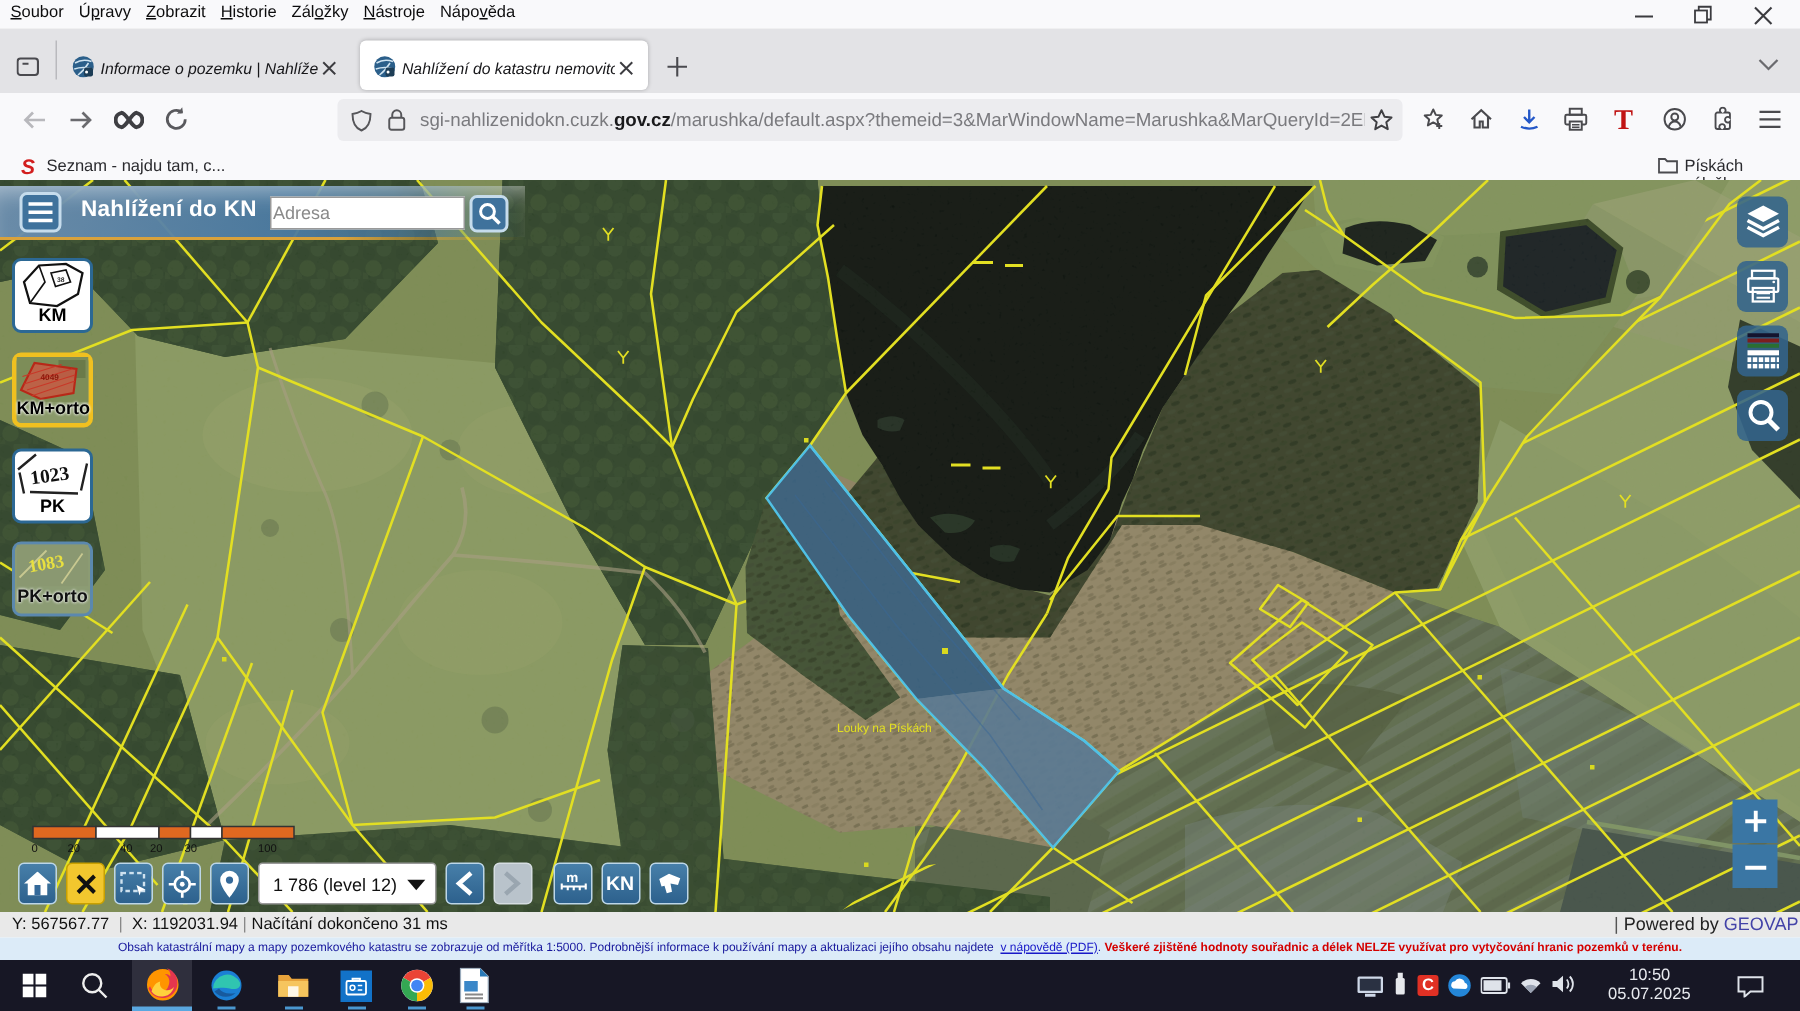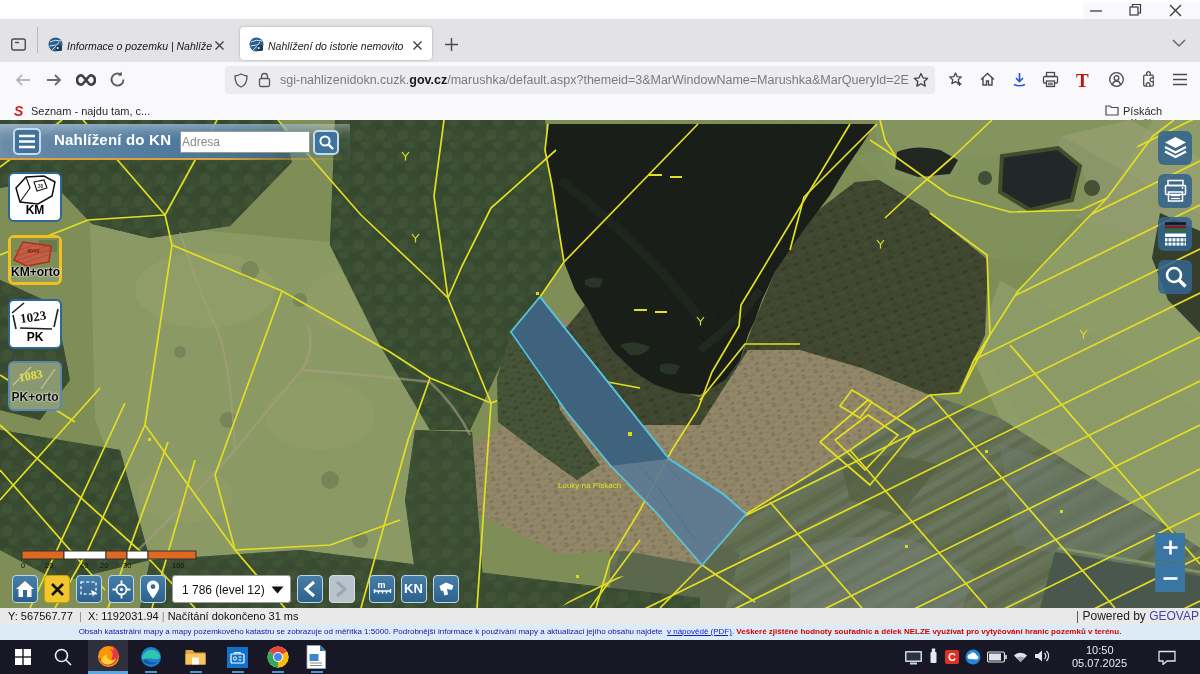--- a/index.html
+++ b/index.html
@@ -26,20 +26,21 @@
 .ricon { left:1158px; width:34px; height:34px; background:#33648ce0; border-radius:6px; }
 #status { left:0; top:608px; width:1200px; height:17px; background:#e9e9e9; font-size:12px; color:#1a1a1a; }
 #infobar { left:0; top:625px; width:1200px; height:15px; background:#dcebf8; font-size:8px; text-align:center; color:#16169c; }
 #taskbar { left:0; top:640px; width:1200px; height:34px; background:#171725; }
 </style>
 </head>
 <body>
 <div id="page">
 
 
+<div id="menubar" class="abs"><span><u>S</u>oubor</span><span>Ú<u>p</u>ravy</span><span><u>Z</u>obrazit</span><span><u>H</u>istorie</span><span>Zál<u>o</u>žky</span><span><u>N</u>ástroje</span><span>Nápo<u>v</u>ěda</span></div>
 <div class="abs" style="left:1083px;top:3px;width:117px;height:16px;background:#f9f9fb;"></div>
 <svg class="abs" style="left:1083px;top:0px;" width="117" height="22" viewBox="0 0 117 22">
   <line x1="7" y1="11" x2="19" y2="11" stroke="#3b3b3f" stroke-width="1.3"></line>
   <rect x="47" y="7" width="8" height="8" fill="#f9f9fb" stroke="#3b3b3f" stroke-width="1.2"></rect>
   <path d="M49.5 7 v-2.5 h8 v8.5 h-2.5" fill="none" stroke="#3b3b3f" stroke-width="1.2"></path>
   <path d="M87 5 l11 11 M98 5 l-11 11" stroke="#3b3b3f" stroke-width="1.4"></path>
 </svg>
 
 
 <div id="tabbar" class="abs"></div>
@@ -60,21 +61,21 @@
       <path d="M1.5 1.5 l8 8 M9.5 1.5 l-8 8" stroke="#3c3c40" stroke-width="1.3"></path>
     </svg>
 
 <div class="tab-active abs"></div>
 <svg class="abs" style="left:249px;top:37px;" width="15" height="15" viewBox="0 0 15 15">
       <circle cx="7.5" cy="7.5" r="7" fill="#2b5f8a"></circle>
       <path d="M2 5 q5 -3 11 -1 M1.5 9 q6 -2 12 0 M4 13 q4 -3 7 -8" stroke="#cfe3f0" stroke-width="1" fill="none"></path>
       <rect x="8" y="8" width="6" height="6" rx="1.5" fill="#1d3d56"></rect>
       <circle cx="9.7" cy="11" r="1" fill="#fff"></circle>
     </svg>
-<div class="abs tabtxt" style="left:268px;top:40px;width:142px;">Nahlížení do istorie nemovito</div>
+<div class="abs tabtxt" style="left:268px;top:40px;width:142px;">Nahlížení do katastru nemovito</div>
 <svg class="abs" style="left:412px;top:40px;" width="11" height="11" viewBox="0 0 11 11">
       <path d="M1.5 1.5 l8 8 M9.5 1.5 l-8 8" stroke="#3c3c40" stroke-width="1.3"></path>
     </svg>
 <svg class="abs" style="left:444px;top:37px;" width="15" height="15" viewBox="0 0 15 15">
       <path d="M7.5 1 v13 M1 7.5 h13" stroke="#4a4a4f" stroke-width="1.4"></path>
     </svg>
 
 
 <div id="navbar" class="abs"></div>
 <svg class="abs" style="left:14px;top:71px;" width="18" height="18" viewBox="0 0 18 18">

